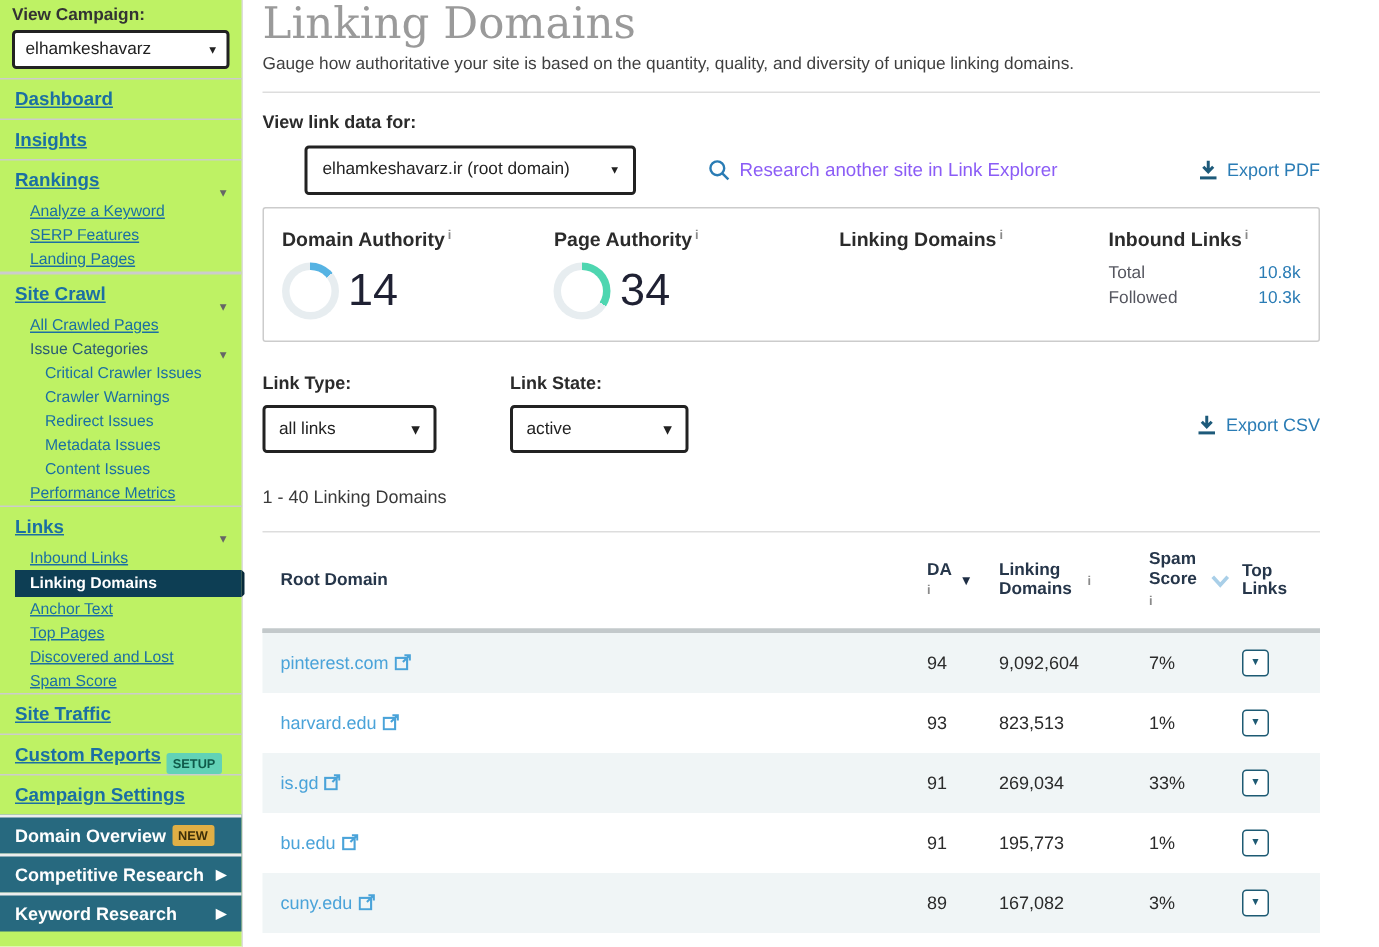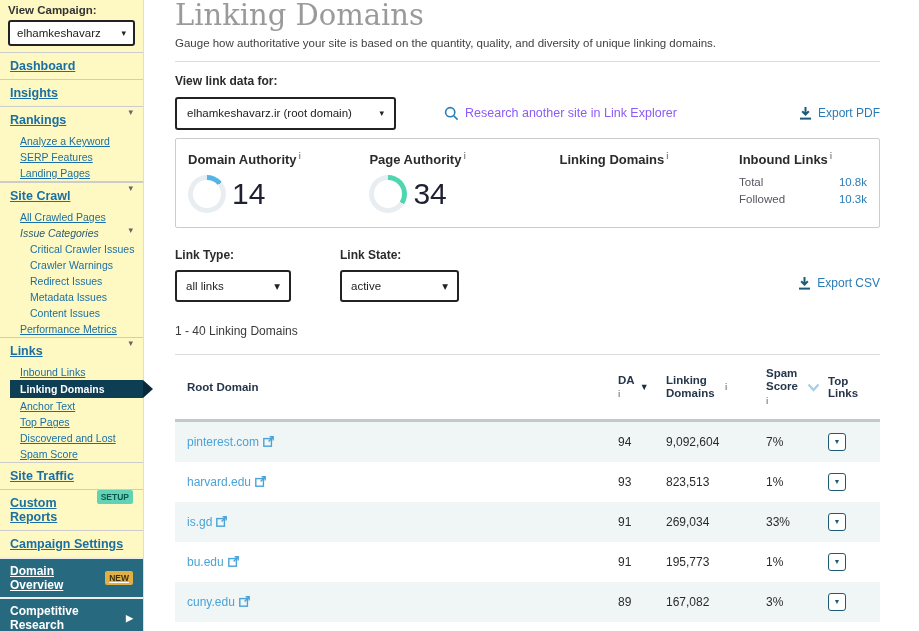--- a/index.html
+++ b/index.html
@@ -1,33 +1,33 @@
 <!DOCTYPE html>
 <html><head>
 <meta charset="utf-8">
 <style>
   * { margin:0; padding:0; box-sizing:border-box; }
   html,body { width:919px; height:631px; overflow:hidden; background:#fff;
     font-family:"Liberation Sans", sans-serif; color:#25273a; }
 
   
-  .sidebar { position:absolute; left:0; top:0; width:144px; height:631px;
-    background:#fef9c3; border-right:1px solid #ddd; font-size:11px; }
+  .sidebar { position:absolute; left:0; top:0; width:162px; height:631px;
+    background:#bef264; border-right:1px solid #ddd; font-size:11px; }
   .vc-label { padding:4px 8px 3px; font-size:11.5px; font-weight:bold; color:#333; }
   .vc-select { margin:1px 8px 6px; background:#fff; border:2px solid #222; border-radius:3px;
     height:26px; display:flex; align-items:center; justify-content:space-between;
     padding:0 7px; font-size:11.5px; color:#222; cursor:pointer; }
   .vc-select .caret { font-size:9px; color:#222; }
   .sep { border-top:1px solid #ccc; margin:0; }
-  .nrow { display:flex; align-items:flex-start; justify-content:space-between; padding-right:10px; }
+  .nrow { display:flex; align-items:flex-end; justify-content:space-between; padding-right:10px; }
   .n1 { display:block; padding:6px 0 6px 10px; font-size:12.5px; font-weight:bold;
     color:#1b6fa3; text-decoration:underline; cursor:pointer; }
   .n2 { display:block; padding:2px 0 2px 20px; font-size:10.5px;
     color:#1b6fa3; text-decoration:underline; cursor:pointer; }
-  .n2.plain { text-decoration:none; color:#2a5b74;font-style:italic; }
+  .n2.plain { text-decoration:none; color:#2a5b74; }
   .n3 { display:block; padding:2px 0 2px 30px; font-size:10.5px;
     color:#1b6fa3; cursor:pointer; }
   .scaret { color:#666; font-size:9px; }
   .sel { position:relative; background:#0d3e54; margin-left:10px; padding:3px 0 3px 10px;
     color:#fff; font-weight:bold; font-size:10.5px; cursor:pointer; }
   .sel::after { content:""; position:absolute; right:-10px; top:0;
     border-top:9px solid transparent; border-bottom:9px solid transparent;
     border-left:10px solid #07293a; }
   .badge-setup { background:#62d2b6; color:#0f5a4a; font-size:8.5px; font-weight:bold;
     padding:2px 4px; border-radius:2px; margin-left:4px; }
@@ -42,21 +42,21 @@
   .main { position:absolute; left:163px; top:0; width:756px; height:631px;
     padding:0 39px 0 12px; background:#fff; }
   h1.page-title { font-family:"DejaVu Serif", serif; font-weight:400;
     font-size:29px; color:#9a9a9a; padding-top:0; line-height:1.1; }
   .subtitle { font-size:11.5px; color:#3f3f3f; margin-top:5px; }
   .hsep { border:none; border-top:1px solid #ddd; margin:12px 0 0; }
   .vld-label { font-size:12px; font-weight:bold; color:#2b2b2b; margin-top:12px; }
   .row1 { display:flex; align-items:center; margin-top:9px; }
   .site-select { width:221px; height:33px; background:#fff; border:2px solid #222;
     border-radius:3px; display:flex; align-items:center; justify-content:space-between;
-    padding:0 10px; font-size:11.5px; color:#222; cursor:pointer; }
+    padding:0 10px; font-size:11.5px; color:#222; cursor:pointer;margin-left:28px; }
   .site-select .caret { font-size:9px; }
   .research { display:flex; align-items:center; gap:6px; margin-left:48px;
     color:#8b5cf6; font-size:12.5px; text-decoration:none; cursor:pointer; }
   .export { display:flex; align-items:center; gap:6px; margin-left:auto;
     color:#2a7cb5; font-size:12px; text-decoration:none; cursor:pointer; }
 
   .metrics { border:1px solid #ccc; border-radius:2px; margin-top:8px;
     display:flex; padding:12px 12px 14px; }
   .mcol { }
   .mcol .mlabel { font-size:13px; font-weight:bold; color:#2b2b2b; }
@@ -156,21 +156,21 @@
   <div class="sep"></div>
   <a class="n1">Site Traffic</a>
   <div class="sep"></div>
   <div class="nrow" style="justify-content:flex-start;">
     <a class="n1">Custom Reports</a>
     <span class="badge-setup">SETUP</span>
   </div>
   <div class="sep"></div>
   <a class="n1">Campaign Settings</a>
   <div class="dark">
-    <span style="display:flex;align-items:center;text-decoration:underline;">
+    <span style="display:flex;align-items:center;">
       <span>Domain Overview</span>
       <span class="badge-new">NEW</span>
     </span>
   </div>
   <div class="dark">
     <span>Competitive Research</span>
     <span class="arr">▶</span>
   </div>
   <div class="dark">
     <span>Keyword Research</span>

